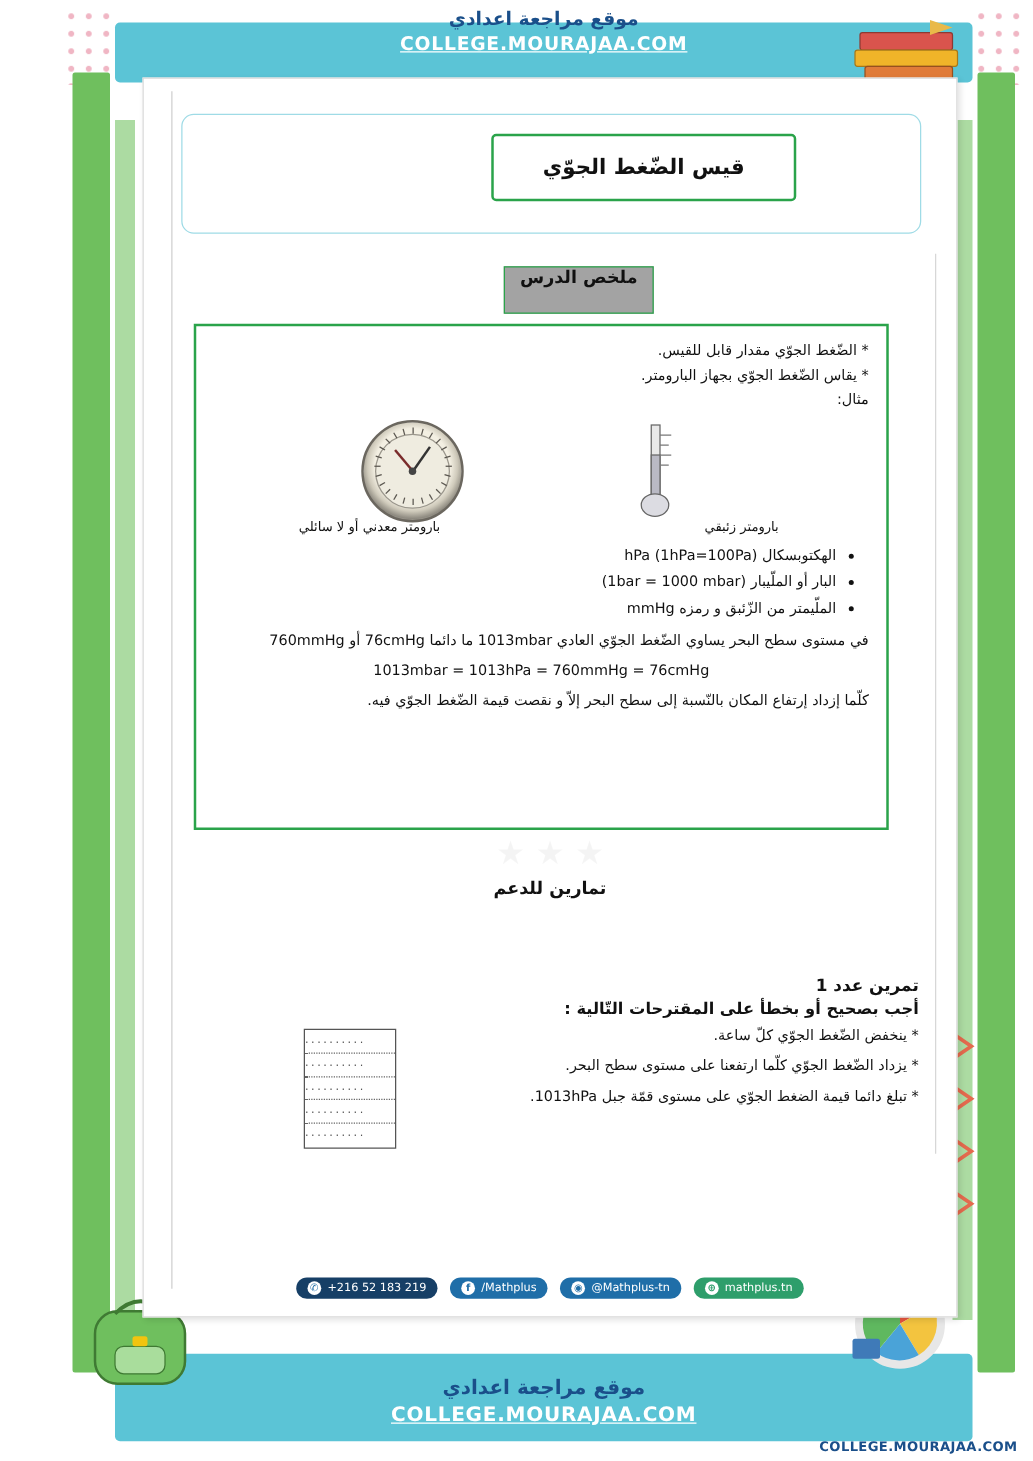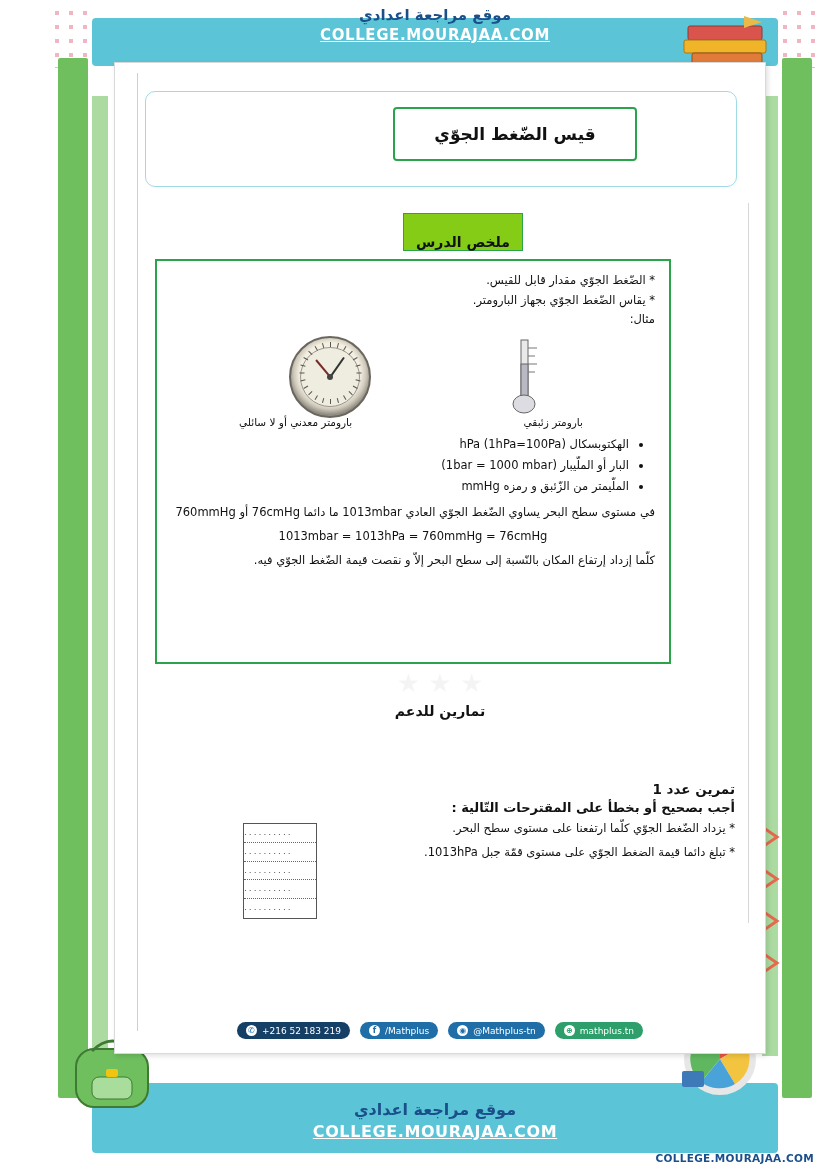--- a/index.html
+++ b/index.html
@@ -54,27 +54,27 @@
   .title-box{
     position:absolute;left:278px;top:44px;width:240px;height:50px;
     border:2px solid #2aa34a;border-radius:4px;background:#fff;
     display:flex;align-items:center;justify-content:center;
   }
   .title-box span{font-size:17px;font-weight:bold;color:#111;direction:rtl;}
 
   
   .sum-label{
     position:absolute;left:288px;top:150px;width:118px;height:36px;
-    border:1.5px solid #2aa34a;background:#84cc16;display:flex;align-items:flex-end;justify-content:center;
+    border:1.5px solid #2aa34a;background:#a3a3a3;display:flex;align-items:flex-start;justify-content:center;
   }
   .sum-label span{font-size:14px;font-weight:bold;color:#111;direction:rtl;}
 
   
   .green-box{
-    position:absolute;left:40px;top:196px;width:516px;height:405px;
+    position:absolute;left:40px;top:196px;width:556px;height:405px;
     border:2px solid #2aa34a;background:#fff;
     direction:rtl;padding:10px 14px;box-sizing:border-box;
   }
   .gb-line{font-size:11.5px;color:#111;line-height:1.7;text-align:right;}
   .center{text-align:center;}
   .bullets{margin:2px 26px 0 0;padding:0;list-style:disc;}
   .bullets li{font-size:11.5px;line-height:1.85;color:#111;text-align:right;}
 
   .instr-row{position:relative;height:96px;margin:6px 0 2px;}
   .dial{width:78px;height:78px;border-radius:50%;background:
@@ -282,20 +282,21 @@
         <div class="gb-line" style="margin-top:4px">كلّما إزداد إرتفاع المكان بالنّسبة إلى سطح البحر إلاّ و نقصت قيمة الضّغط الجوّي فيه.</div>
       </div>
 
       <div class="watermark">★ ★ ★</div>
 
       <div class="exo-title">تمارين للدعم</div>
 
       <div class="ex1">
         <div class="h">تمرين عدد 1</div>
         <div class="q">أجب بصحيح أو بخطأ على المقترحات التّالية :</div>
+        <div class="item">* ينخفض الضّغط الجوّي كلّ ساعة.</div>
         <div class="item">* يزداد الضّغط الجوّي كلّما ارتفعنا على مستوى سطح البحر.</div>
         <div class="item">* تبلغ دائما قيمة الضغط الجوّي على مستوى قمّة جبل 1013hPa.</div>
       </div>
 
       <div class="answer-grid">
         <div class="row">..........</div>
         <div class="row">..........</div>
         <div class="row">..........</div>
         <div class="row">..........</div>
         <div class="row">..........</div>

